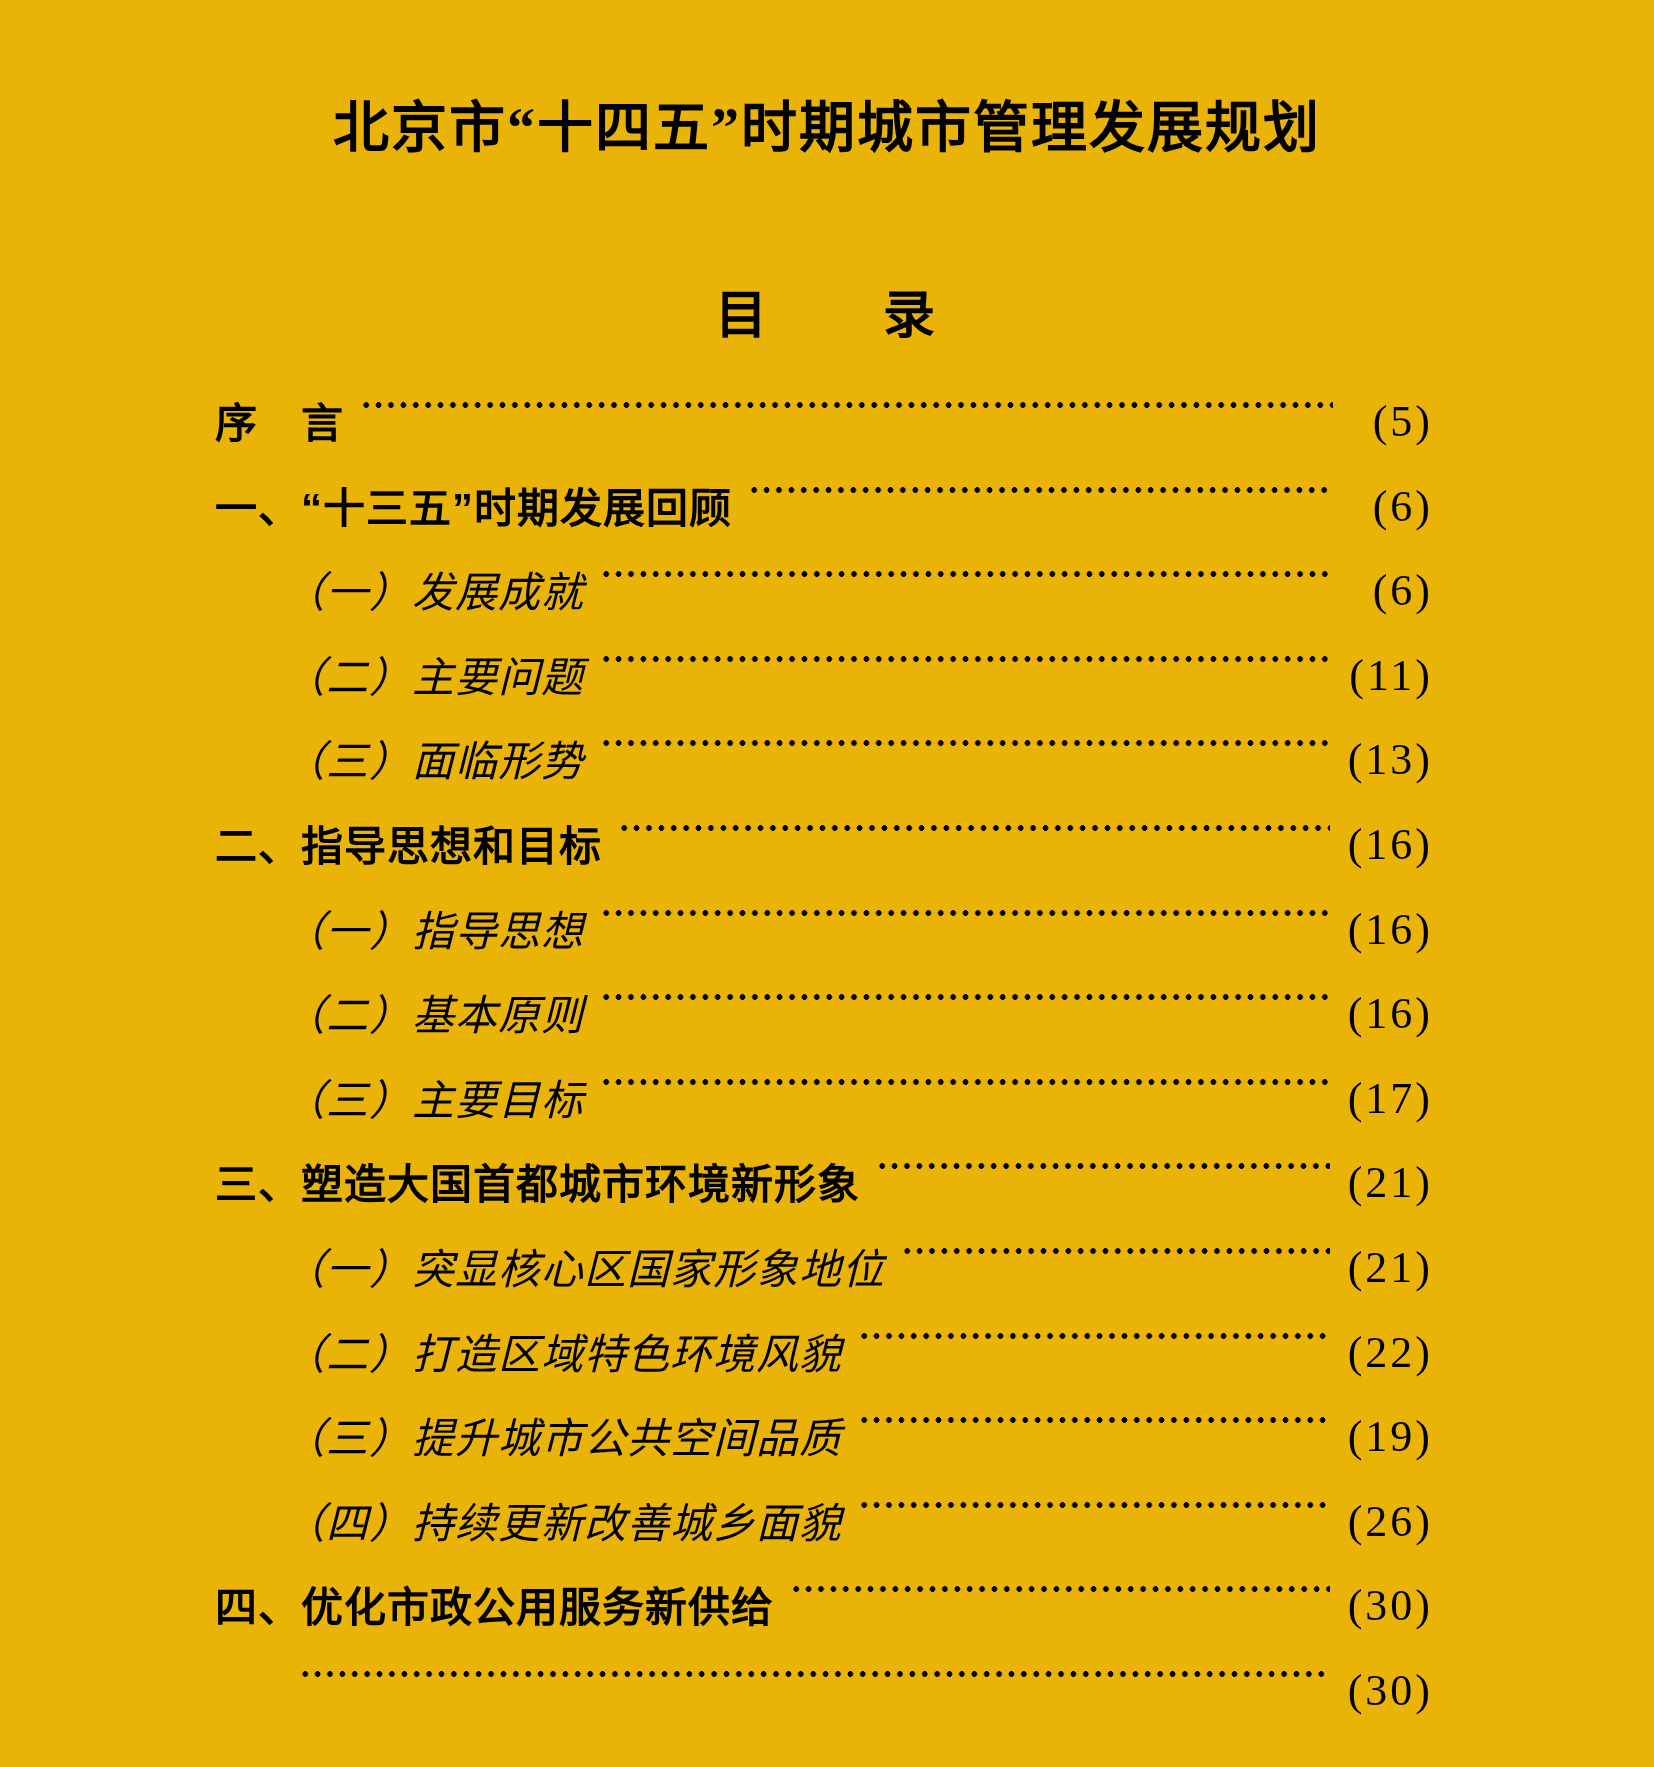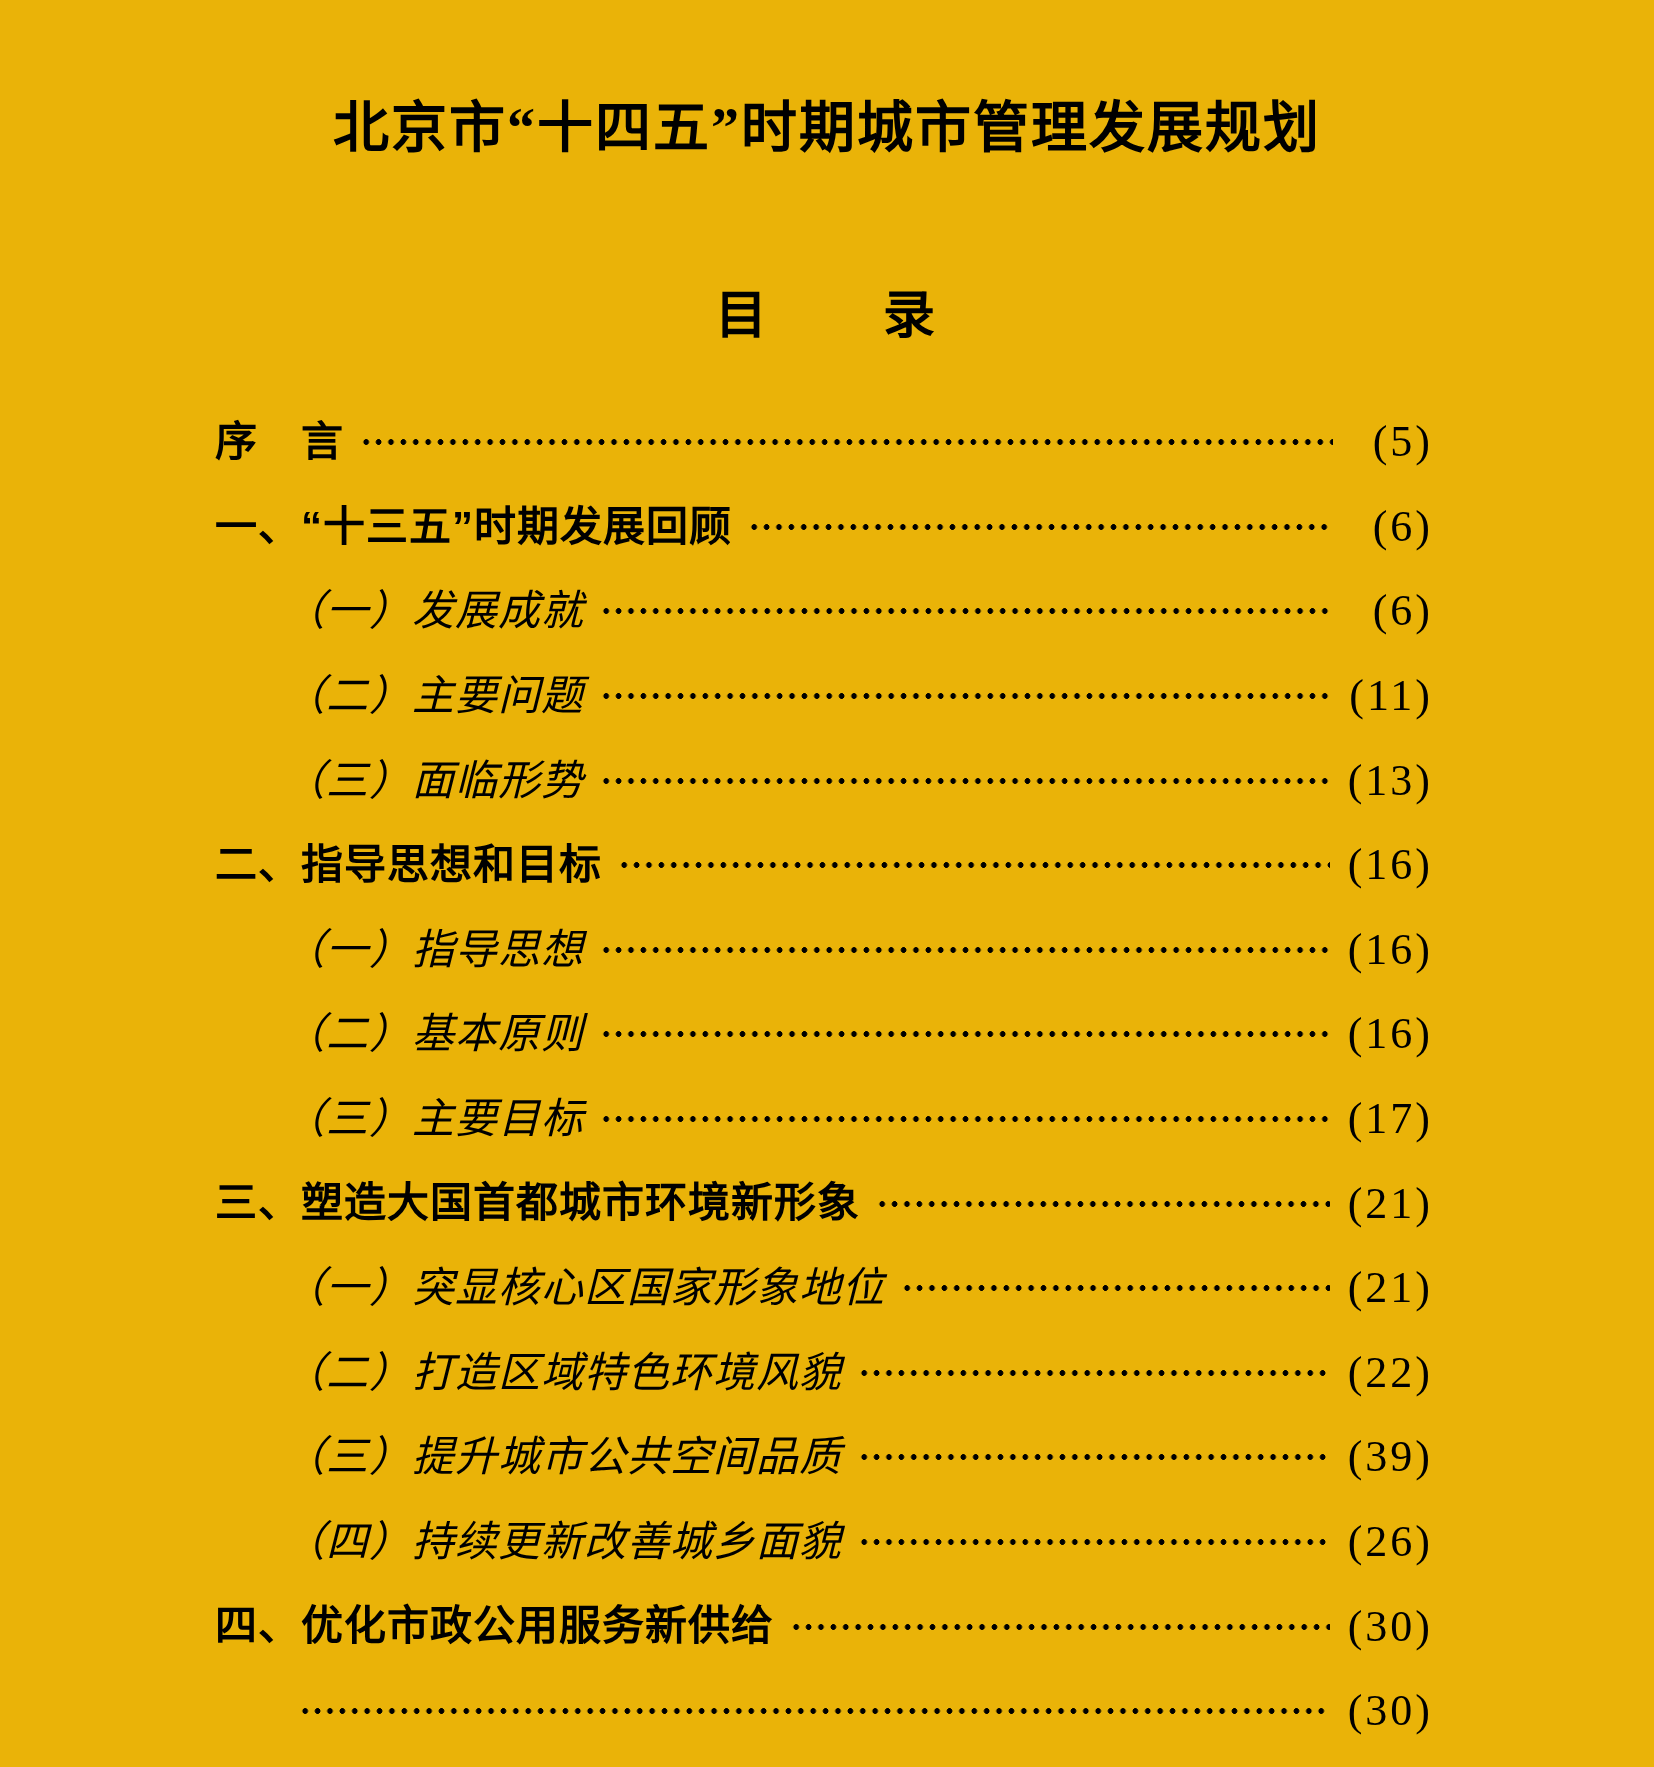--- a/index.html
+++ b/index.html
@@ -38,21 +38,20 @@
     font-size: 52px;
     line-height: 1;
     letter-spacing: 4px;
     white-space: pre;
   }
   .toc-list {
     margin-top: 58px;
   }
   .toc-row {
     display: flex;
-    align-items: center;
     height: 84.6px;
     padding-left: 215px;
     padding-right: 221px;
   }
   .toc-row.level-section {
     padding-left: 283px;
   }
   .toc-label {
     flex: 0 0 auto;
     white-space: pre;
@@ -168,21 +167,21 @@
 
     <div class="toc-row level-section">
       <span class="toc-label">（二）打造区域特色环境风貌</span>
       <span class="toc-leader"></span>
       <span class="toc-page">(22)</span>
     </div>
 
     <div class="toc-row level-section">
       <span class="toc-label">（三）提升城市公共空间品质</span>
       <span class="toc-leader"></span>
-      <span class="toc-page">(39)</span>
+      <span class="toc-page">(19)</span>
     </div>
 
     <div class="toc-row level-section">
       <span class="toc-label">（四）持续更新改善城乡面貌</span>
       <span class="toc-leader"></span>
       <span class="toc-page">(26)</span>
     </div>
 
     <div class="toc-row level-chapter">
       <span class="toc-label">四、优化市政公用服务新供给</span>

